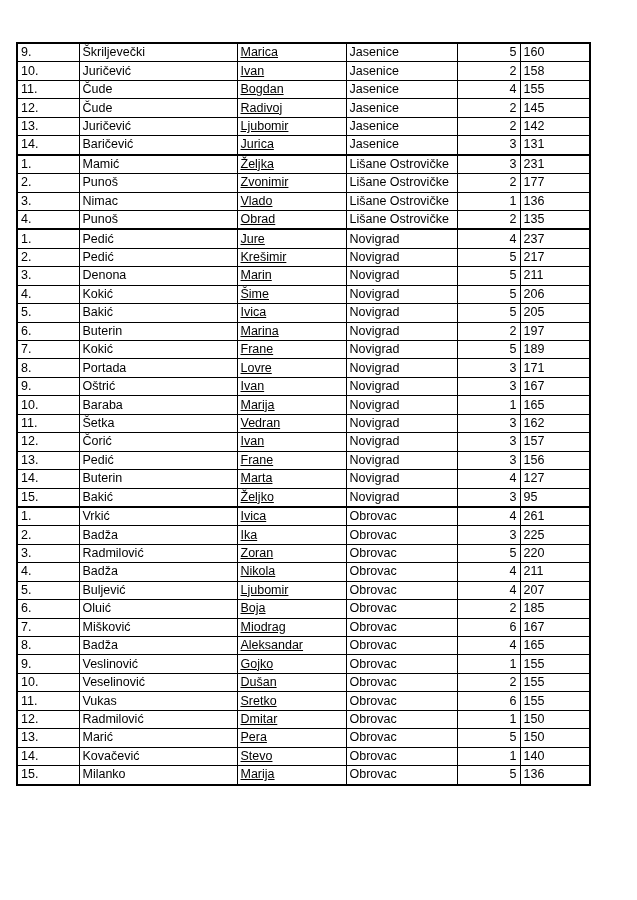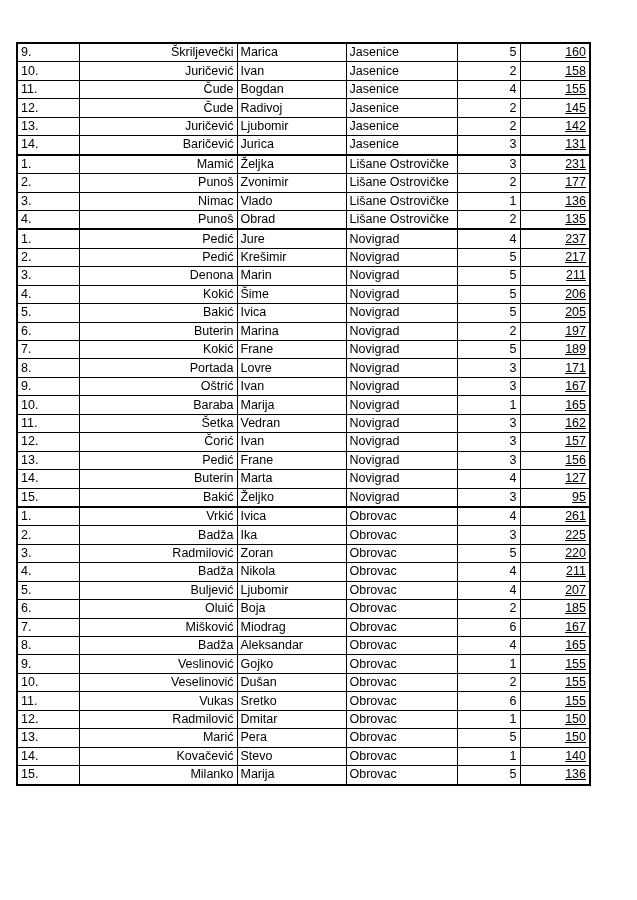--- a/index.html
+++ b/index.html
@@ -42,25 +42,25 @@
     line-height: 17px;
     padding: 0 3px;
     white-space: nowrap;
     overflow: hidden;
     vertical-align: middle;
   }
   table.roster tr.group-start td {
     border-top: 2px solid #000000;
   }
   td.c-ordinal { text-align: left; }
-  td.c-surname { text-align: right; }
-  td.c-given   { text-align: left; }
+  td.c-surname { text-align: left; }
+  td.c-given   { text-align: left; text-decoration: underline; }
   td.c-place   { text-align: left; margin-left: 16px; }
   td.c-count   { text-align: right; padding-right: 5px; }
-  td.c-total   { text-align: right; padding-right: 5px; text-decoration: underline; }
+  td.c-total   { padding-right: 5px; }
 </style>
 </head>
 <body>
 
 <div class="page">
   <table class="roster">
     <colgroup>
       <col style="width:62px">
       <col style="width:158px">
       <col style="width:109px">

